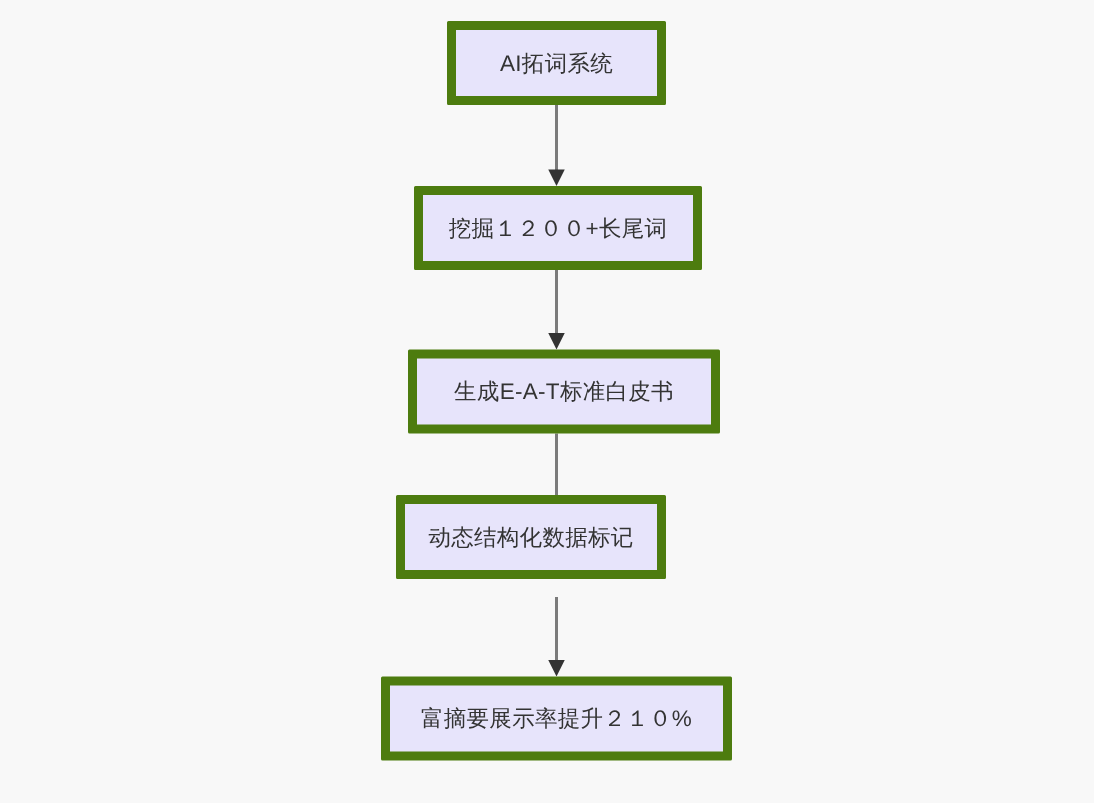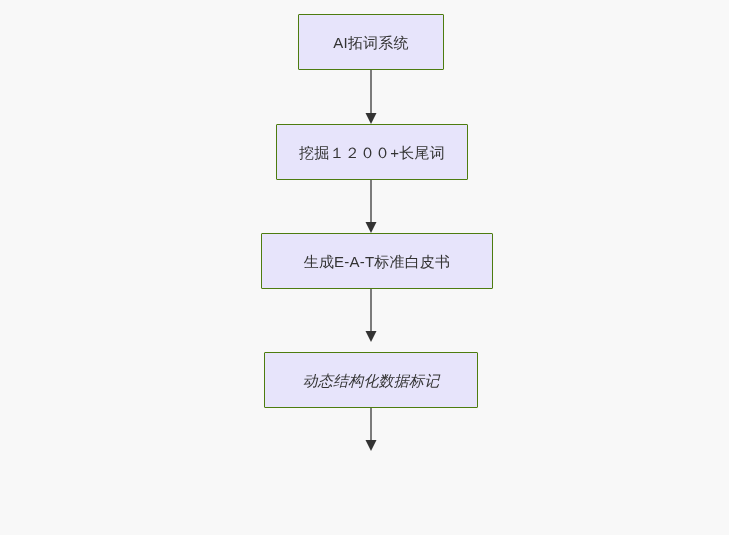--- a/index.html
+++ b/index.html
@@ -19,21 +19,21 @@
     height: 535px;
     background: #f8f8f8;
   }
   .flow-node {
     position: absolute;
     box-sizing: border-box;
     display: flex;
     align-items: center;
     justify-content: center;
     background: #e7e4fb;
-    border: 1px solid #4d7c0f;
+    border: 6px solid #4d7c0f;
     border-radius: 1px;
     height: 56px;
   }
   .flow-node-label {
     font-size: 15px;
     line-height: 1;
     color: #333333;
     letter-spacing: 0.2px;
     white-space: nowrap;
     text-align: center;
@@ -80,22 +80,25 @@
   </svg>
 
   <div class="flow-node" id="node-n1" style="left:298px; top:14px; width:146px;">
     <span class="flow-node-label">AI拓词系统</span>
   </div>
 
   <div class="flow-node" id="node-n2" style="left:276px; top:124px; width:192px;">
     <span class="flow-node-label">挖掘１２００+长尾词</span>
   </div>
 
-  <div class="flow-node" id="node-n3" style="left:261px; top:233px; width:232px;">
+  <div class="flow-node" id="node-n3" style="left:272px; top:233px; width:208px;">
     <span class="flow-node-label">生成E-A-T标准白皮书</span>
   </div>
 
-  <div class="flow-node" id="node-n4" style="left:264px; top:352px; width:214px;font-style:italic;">
+  <div class="flow-node" id="node-n4" style="left:264px; top:330px; width:180px;">
     <span class="flow-node-label">动态结构化数据标记</span>
   </div>
 
+  <div class="flow-node" id="node-n5" style="left:254px; top:451px; width:234px;">
+    <span class="flow-node-label">富摘要展示率提升２１０%</span>
+  </div>
 
 </div>
 
 </body></html>

